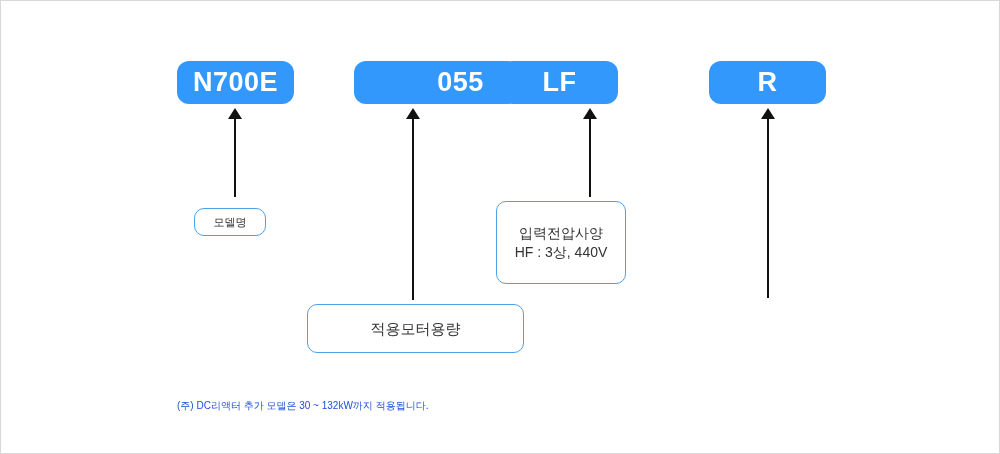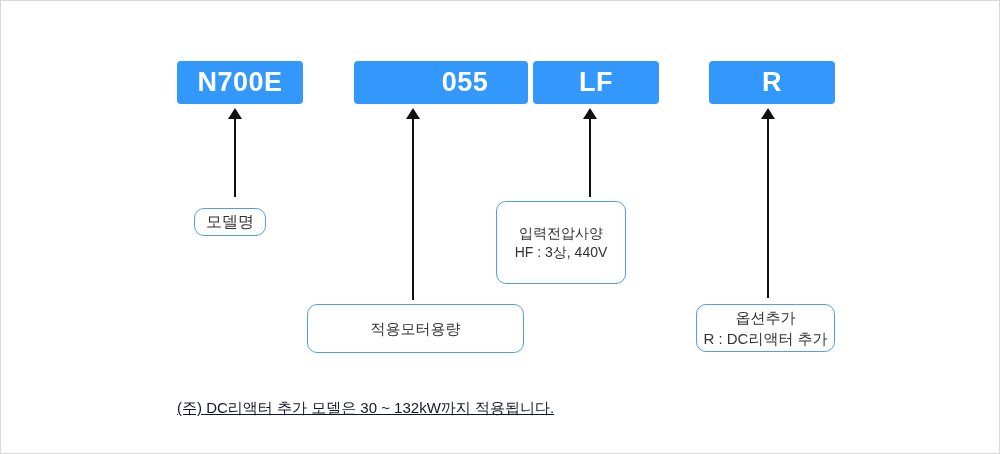--- a/index.html
+++ b/index.html
@@ -14,34 +14,34 @@
     height: 454px;
     box-sizing: border-box;
     border: 1px solid #d8d8d8;
     background: #ffffff;
     overflow: hidden;
   }
   .chip {
     position: absolute;
     top: 60px;
     height: 43px;
-    width: 126px;
+    width: 117px;
     background: #3398fb;
-    border-radius: 4px;
+    border-radius: 12px;
     color: #ffffff;
     font-size: 27px;
     font-weight: 600;
     letter-spacing: 0.5px;
     display: flex;
     align-items: center;
     justify-content: center;
   }
   .chip.c1 { left: 176px; }
   .chip.c2 { left: 353px; padding-left: 48px; }
-  .chip.c3 { left: 532px; }
+  .chip.c3 { left: 500px; }
   .chip.c4 { left: 708px; }
 
   .arrow {
     position: absolute;
     top: 107px;
     width: 14px;
     display: flex;
     flex-direction: column;
     align-items: center;
   }
@@ -67,33 +67,32 @@
     box-sizing: border-box;
     border: 1px solid #4da1e8;
     border-radius: 10px;
     background: #ffffff;
     color: #333333;
     text-align: center;
     display: flex;
     flex-direction: column;
     justify-content: center;
   }
-  .label-box.l1 { left: 193px; top: 207px; width: 72px;  height: 28px; font-size: 16px; }
+  .label-box.l1 { left: 193px; top: 207px; width: 72px;  height: 28px; font-size: 11px; }
   .label-box.l2 { left: 306px; top: 303px; width: 217px; height: 49px; font-size: 15px; line-height: 22px; }
   .label-box.l3 { left: 495px; top: 200px; width: 130px; height: 83px; font-size: 14px; line-height: 19px; }
   .label-box.l4 { left: 695px; top: 303px; width: 139px; height: 48px; font-size: 15px; line-height: 21px; }
 
   .note {
     position: absolute;
     left: 176px;
     top: 398px;
-    font-size: 15px;
-    color: #0f172a;
+    font-size: 10px;
+    color: #1d4ed8;
     white-space: nowrap;
-    text-decoration: underline;
   }
 </style>
 </head>
 <body>
 
 <div class="page">
 
   <div class="chip c1">N700E</div>
   <div class="chip c2">055</div>
   <div class="chip c3">LF</div>
@@ -122,20 +121,16 @@
 
   <div class="label-box l2">
     <div>적용모터용량</div>
   </div>
 
   <div class="label-box l3">
     <div>입력전압사양</div>
     <div>HF : 3상, 440V</div>
   </div>
 
-  <div class="label-box l4">
-    <div>옵션추가</div>
-    <div>R : DC리액터 추가</div>
-  </div>
 
   <div class="note">(주) DC리액터 추가 모델은 30 ~ 132kW까지 적용됩니다.</div>
 
 </div>
 
 </body></html>

